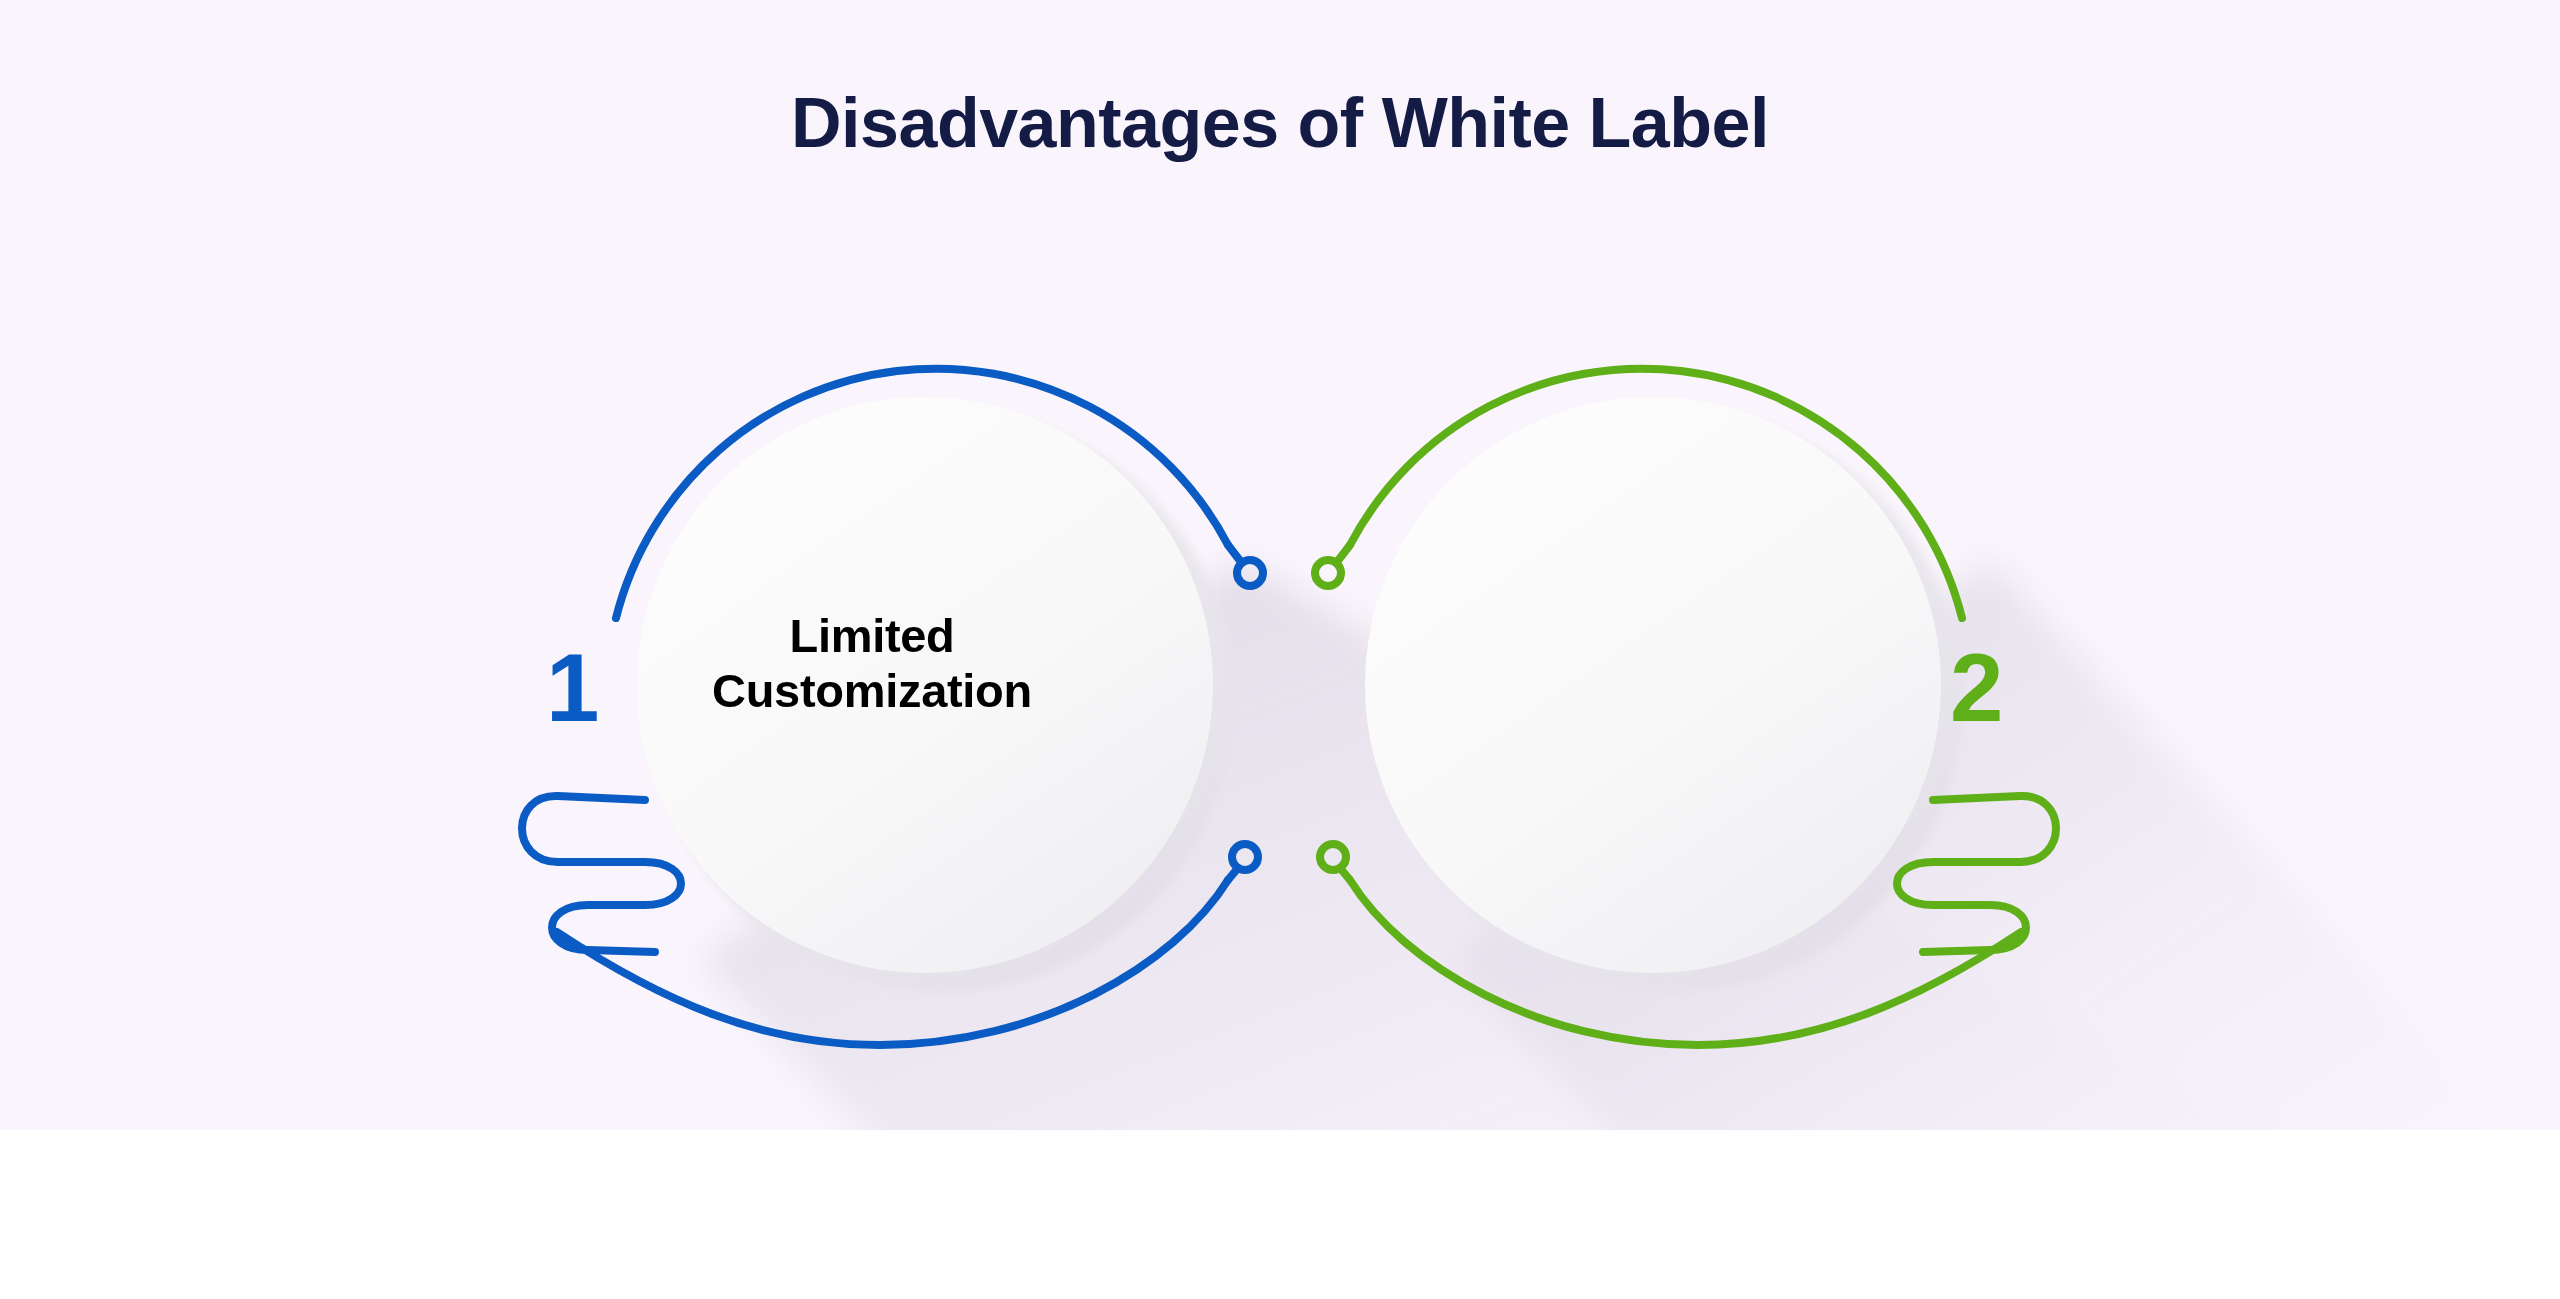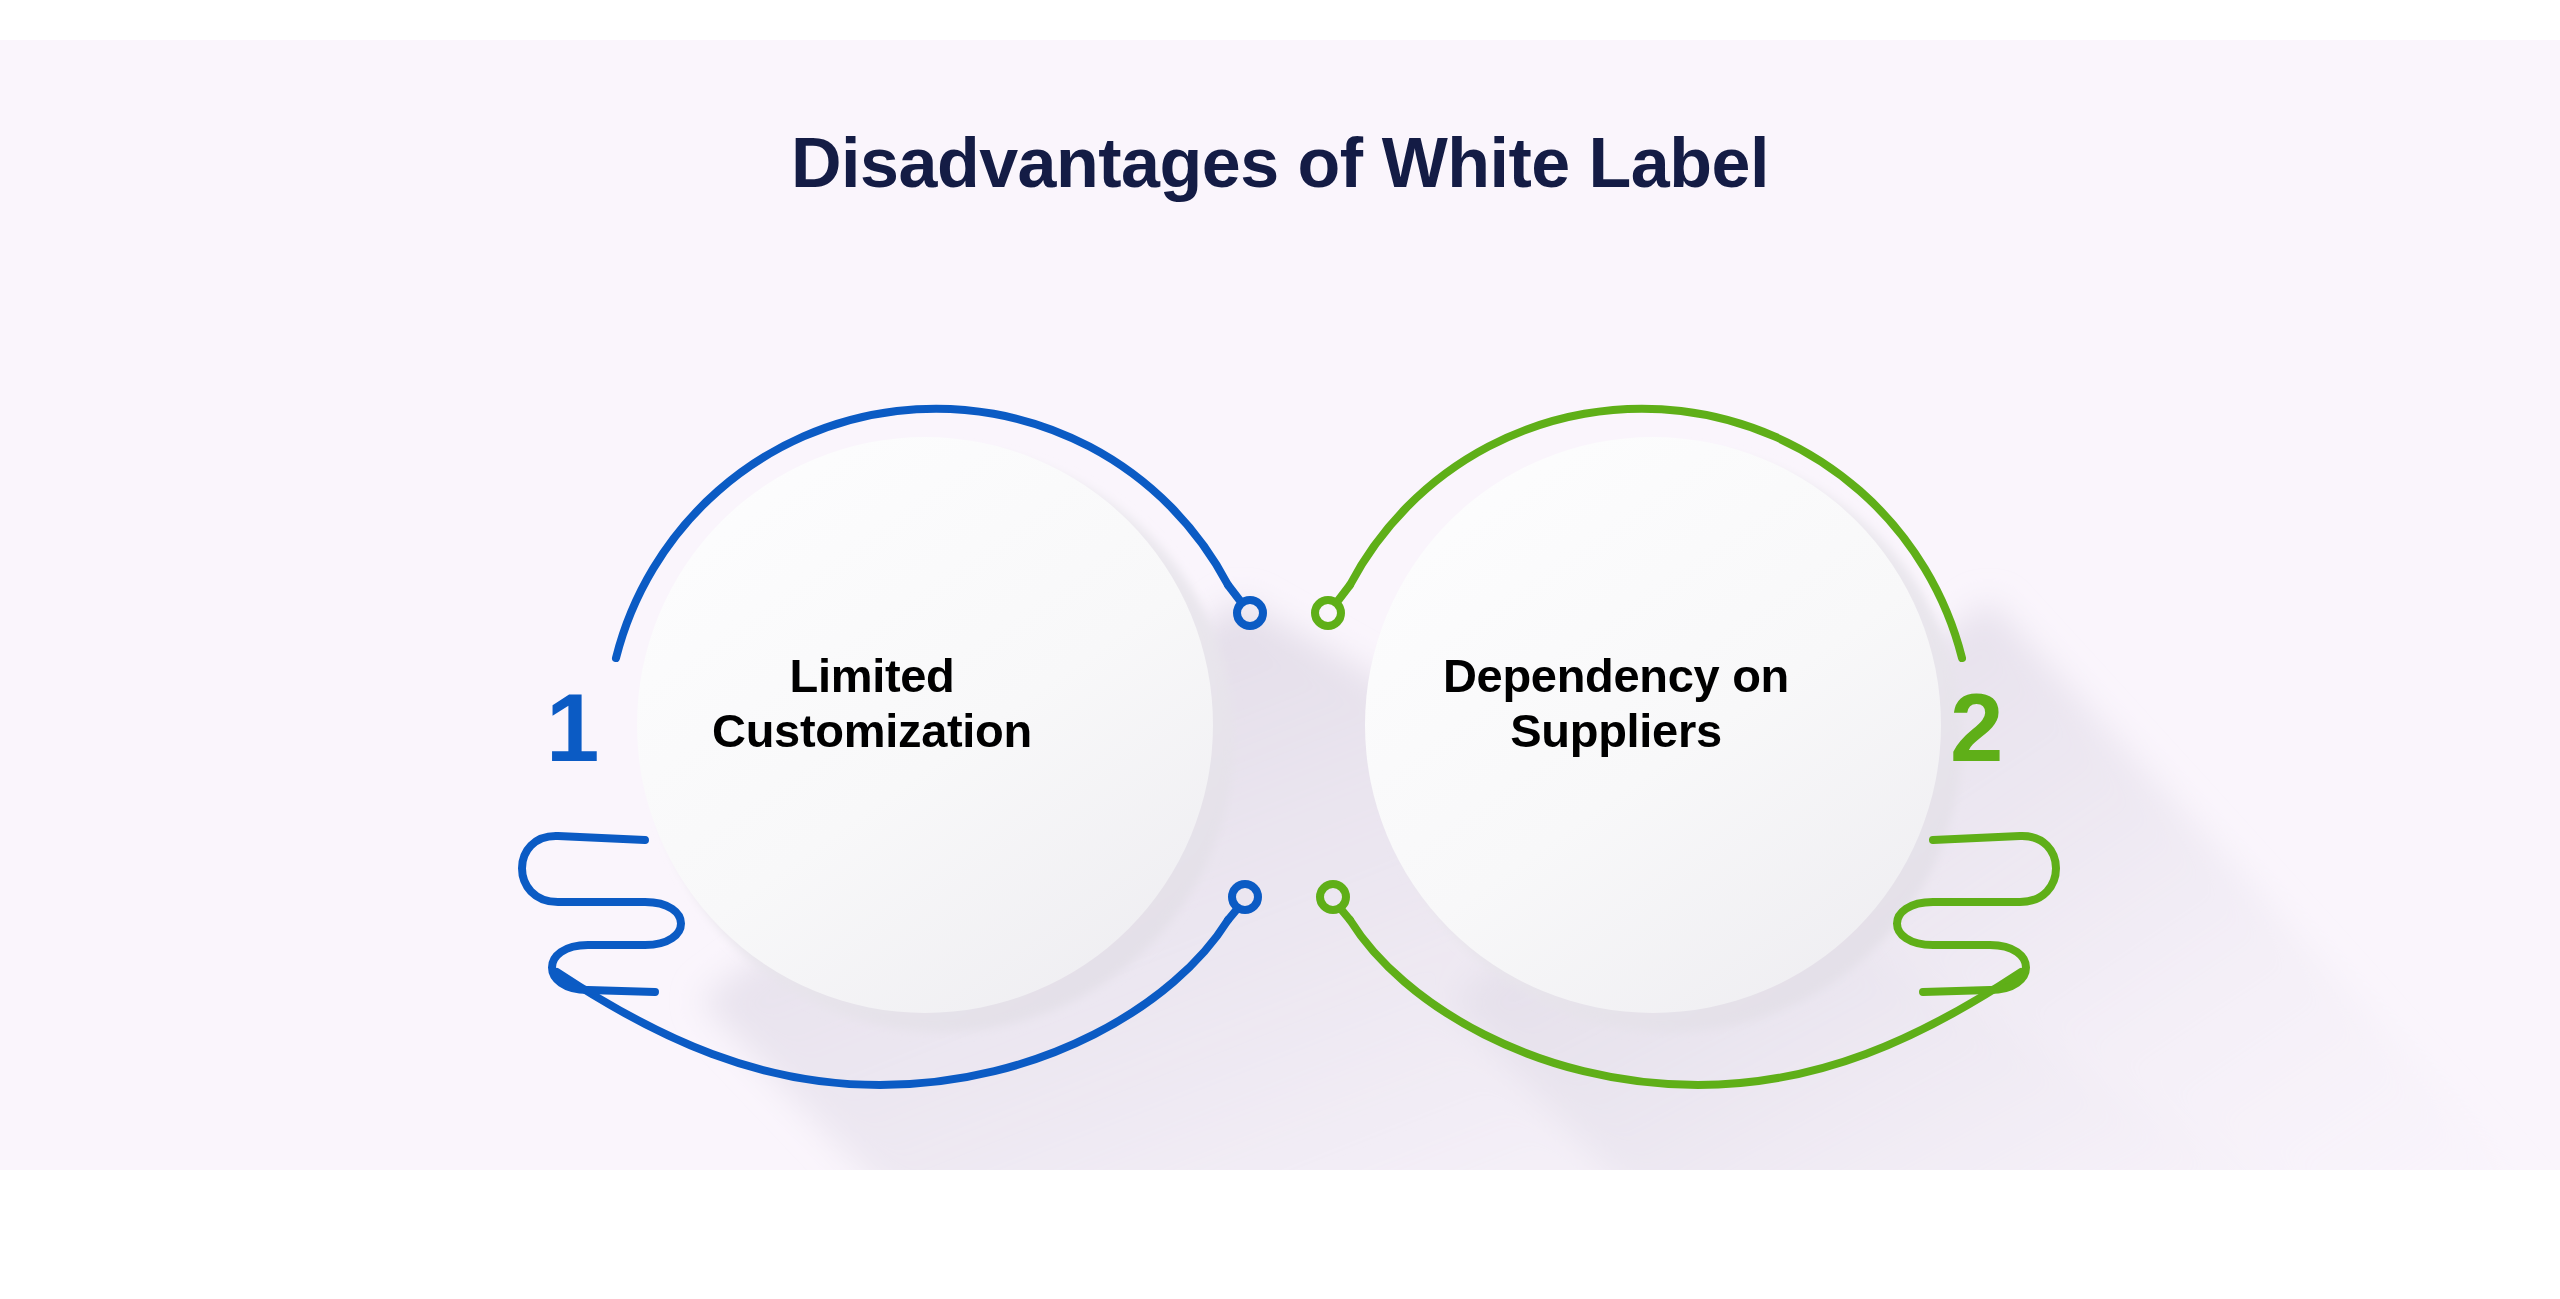--- a/index.html
+++ b/index.html
@@ -12,21 +12,20 @@
     overflow: hidden;
     font-family: "Liberation Sans", sans-serif;
   }
 
   .canvas {
     position: relative;
     width: 2560px;
     height: 1130px;
     background: #faf5fc;
     overflow: hidden;
-    margin-top: 40px;
   }
 
   
   .title {
     position: absolute;
     top: 88px;
     left: 0;
     width: 2560px;
     text-align: center;
     font-size: 70px;
@@ -167,20 +166,18 @@
                C 2038 905 2038 950 1990 950
                L 1923 952"></path>
     </g>
     <circle cx="1328" cy="573" r="13" fill="none" stroke="#5faf18" stroke-width="8"></circle>
     <circle cx="1333" cy="857" r="13" fill="none" stroke="#5faf18" stroke-width="8"></circle>
   </svg>
 
   <div class="node-label one">Limited
 Customization</div>
 
-  <div class="node-label two">Dependency on
-Suppliers</div>
 
   <div class="numeral n1">1</div>
 
   <div class="numeral n2">2</div>
 
 </div>
 
 </body></html>

